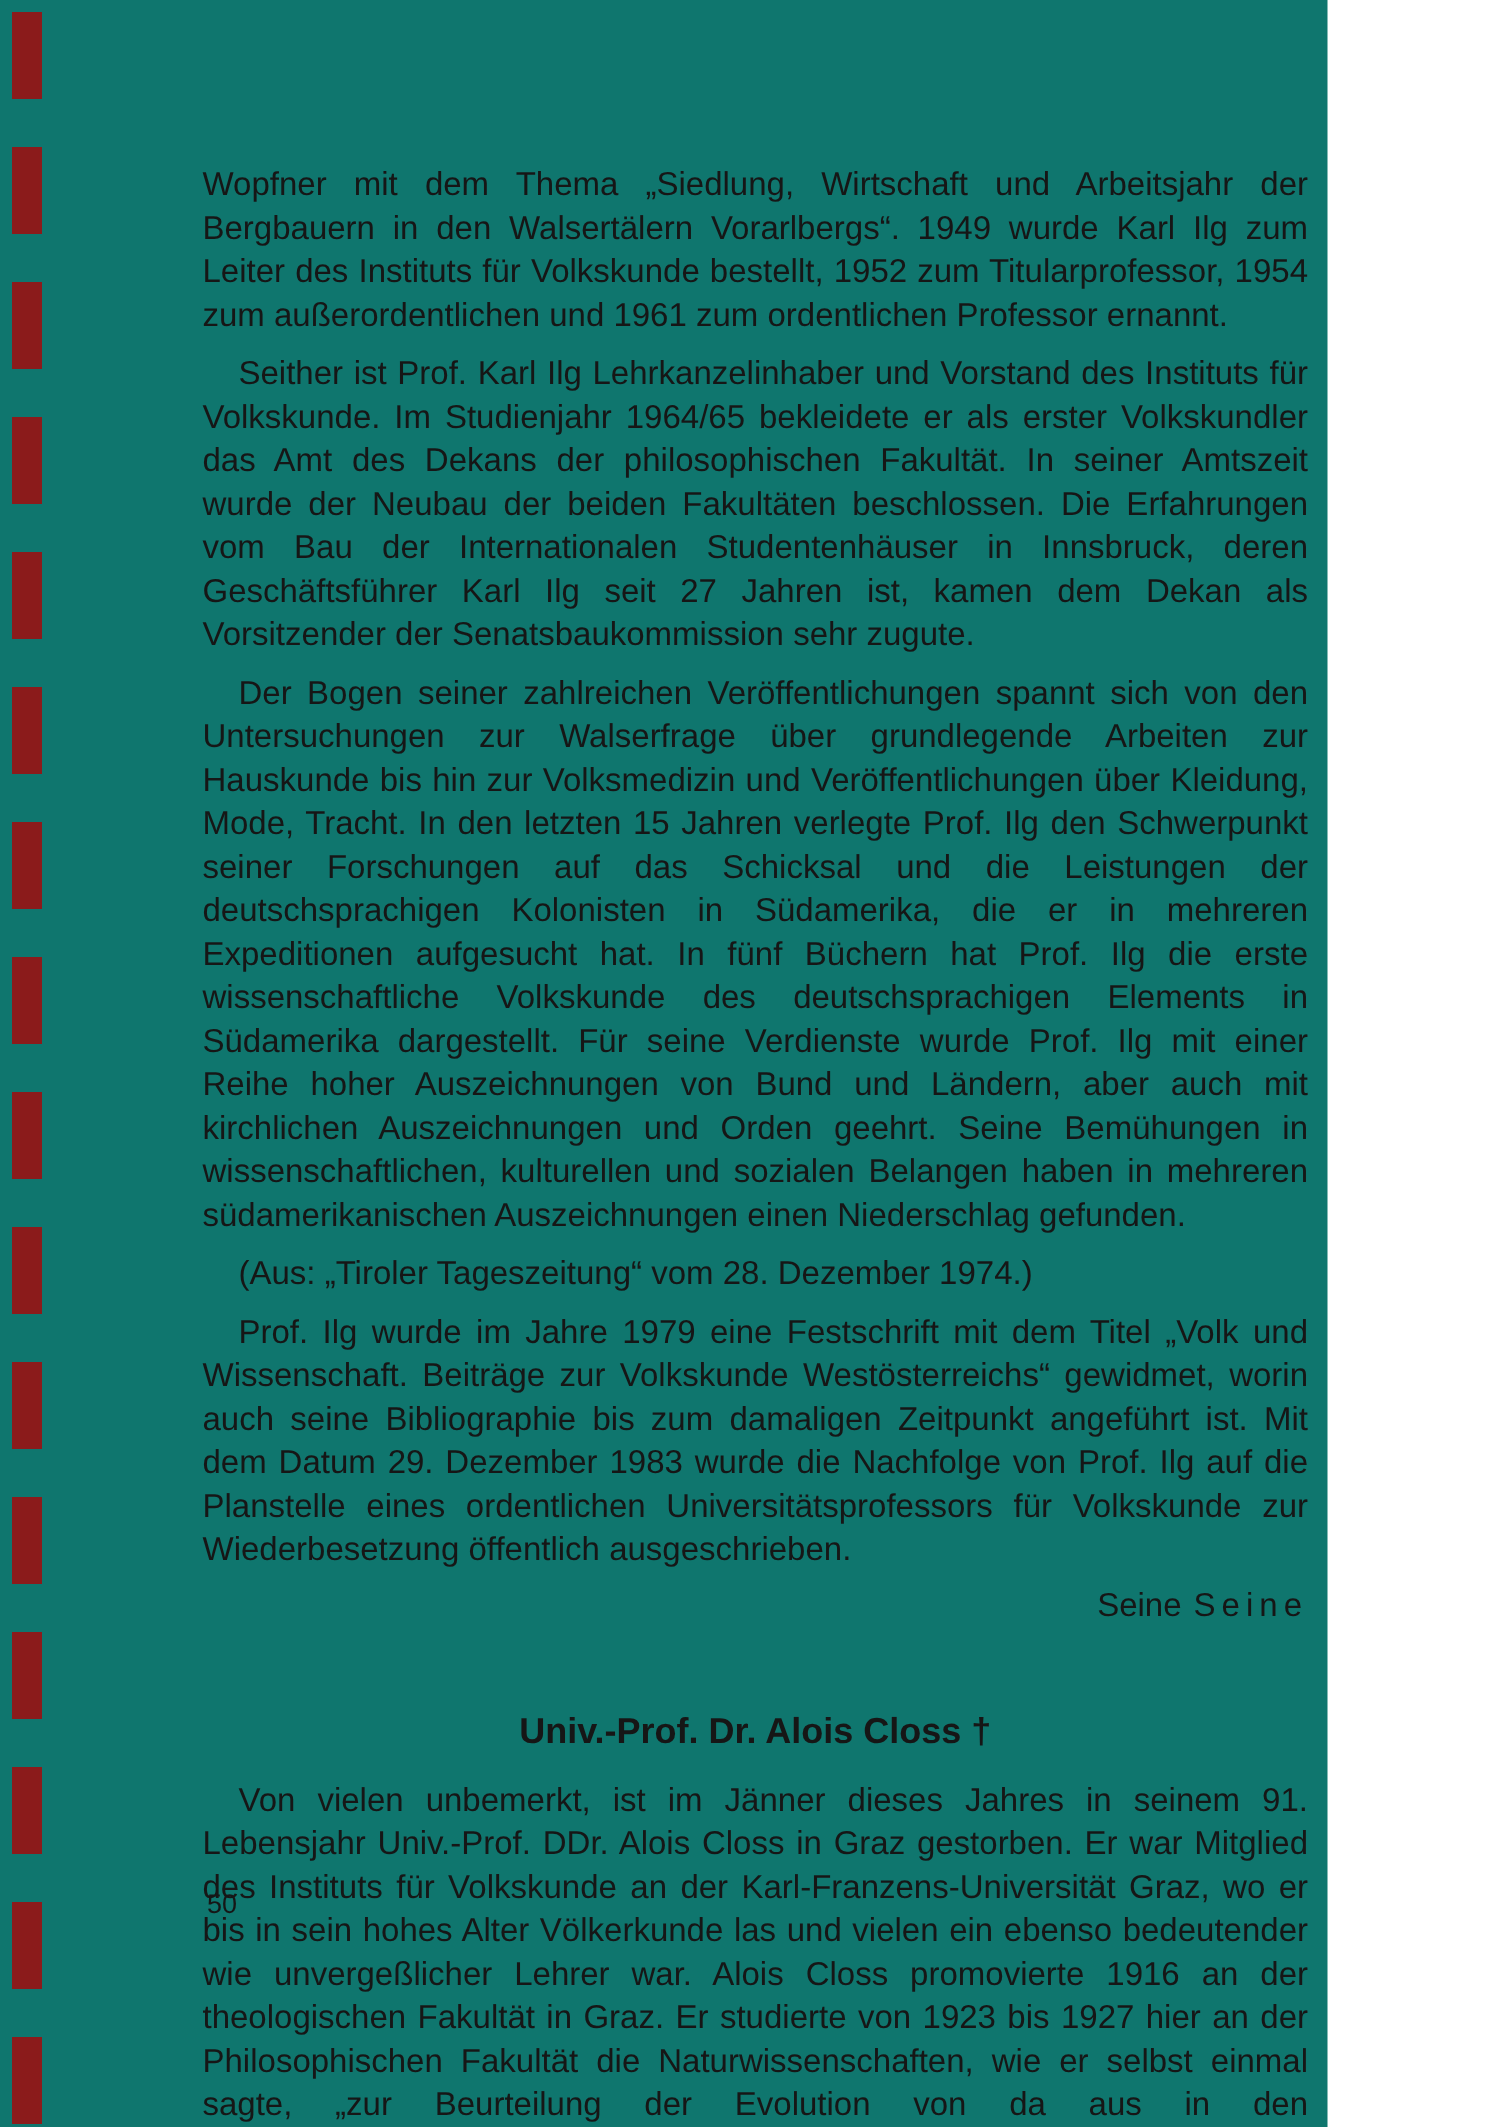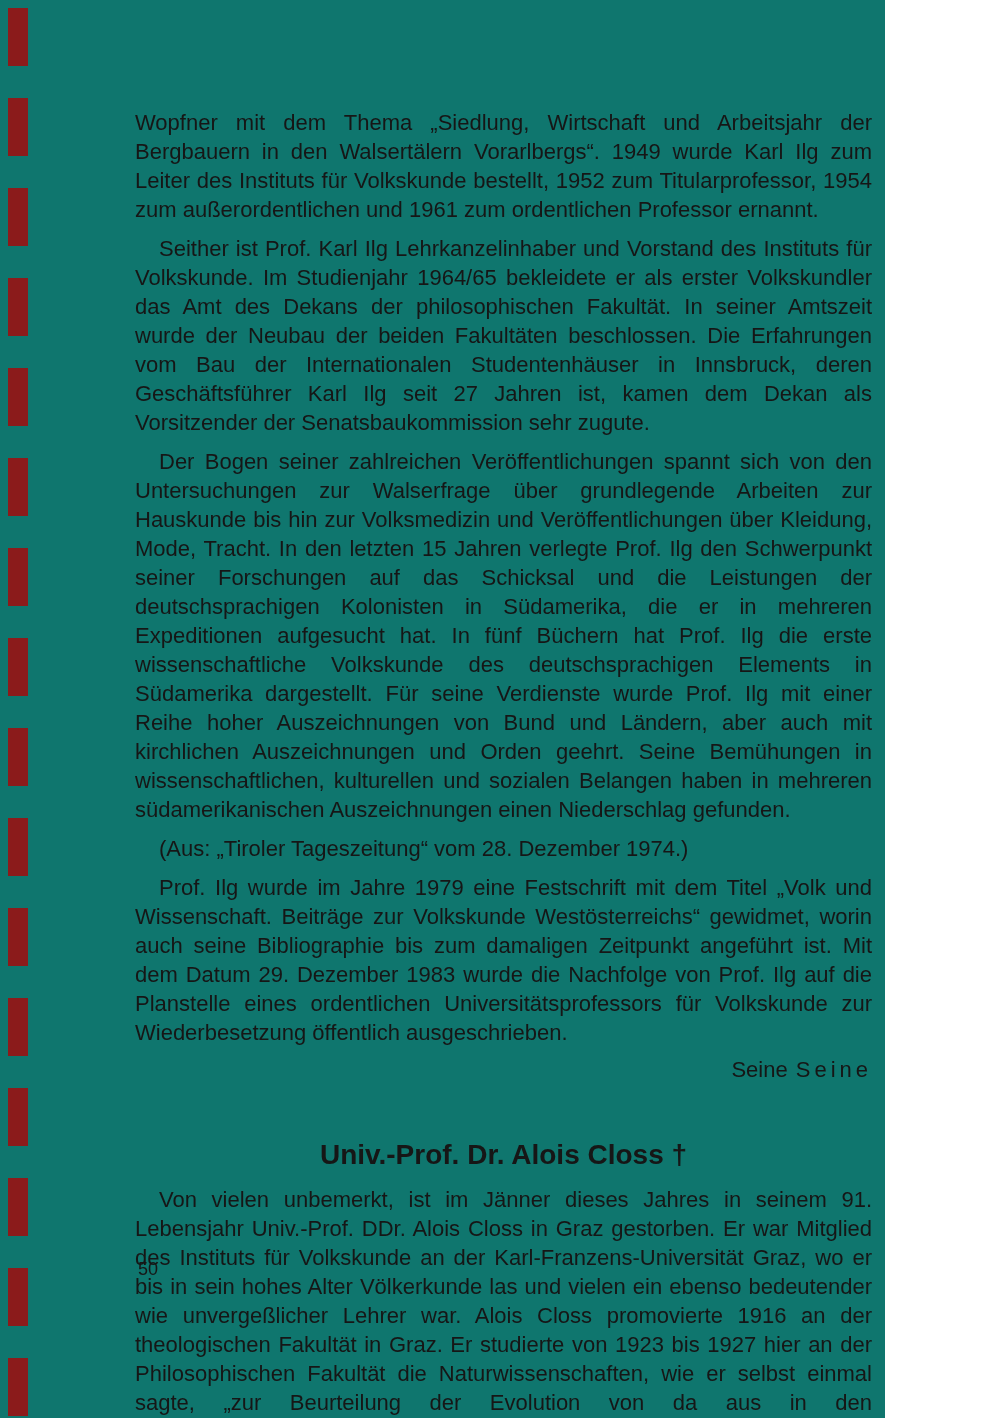--- a/index.html
+++ b/index.html
@@ -53,21 +53,21 @@
     font-size: 22px;
     line-height: 29px;
   }
   .signature .surname {
     letter-spacing: 4px;
     margin-left: 8px;
   }
   .obit-heading {
     margin: 56px 0 16px 0;
     text-align: center;
-    font-size: 28px;
+    font-size: 24px;
     font-weight: bold;
     line-height: 29px;
   }
   .page-number {
     position: absolute;
     left: 138px;
     top: 1255px;
     font-size: 18px;
     line-height: 29px;
   }

